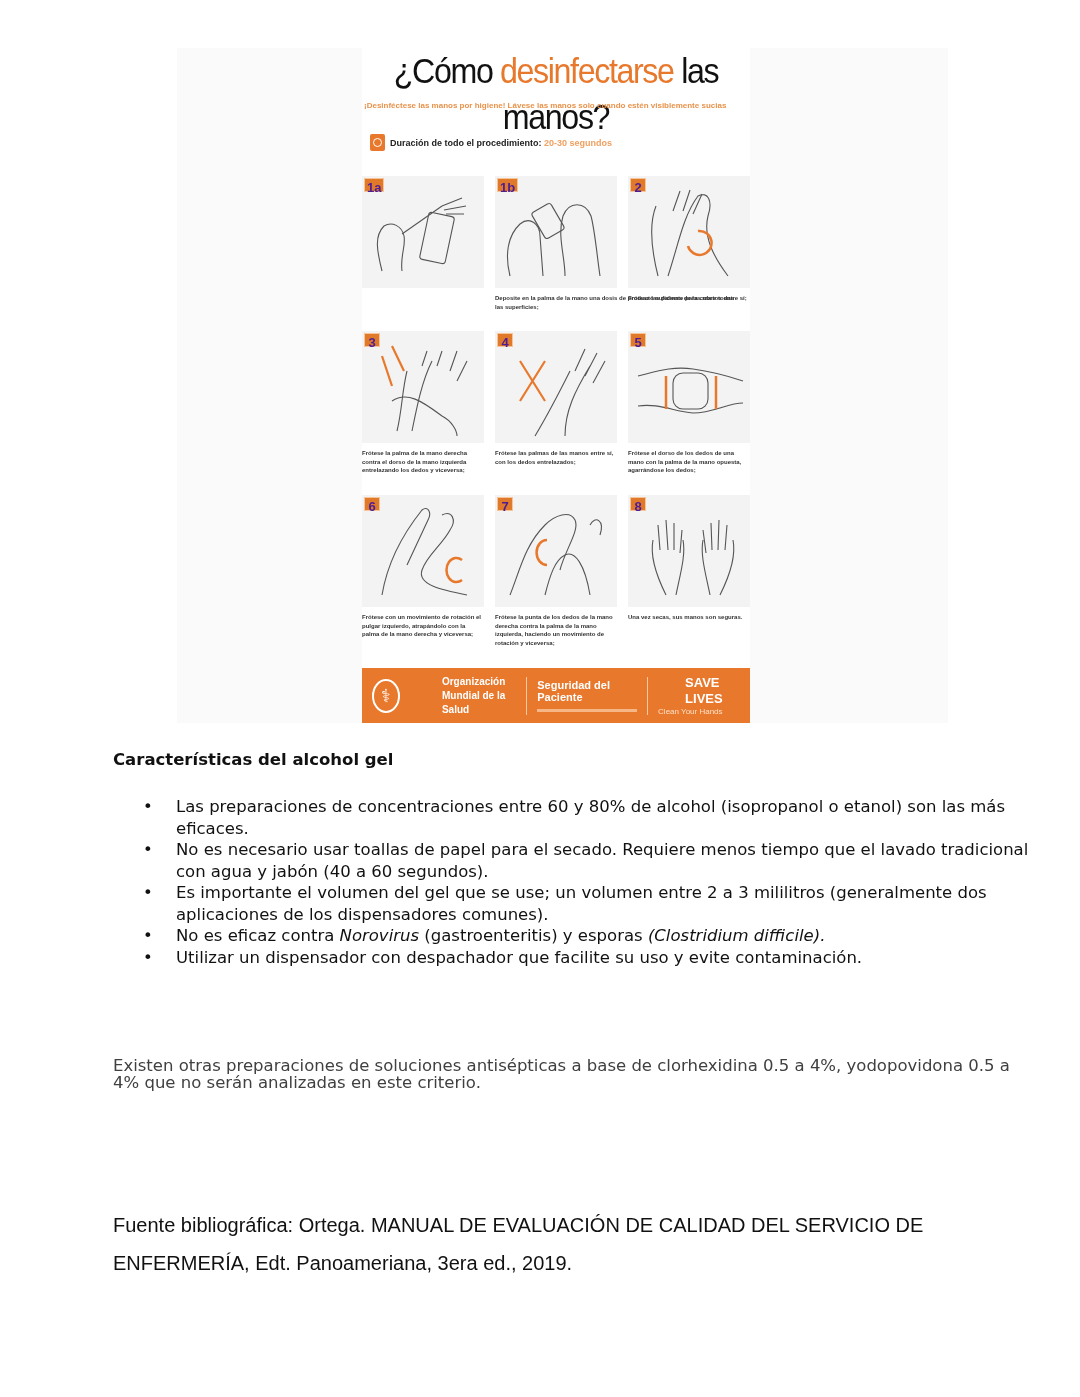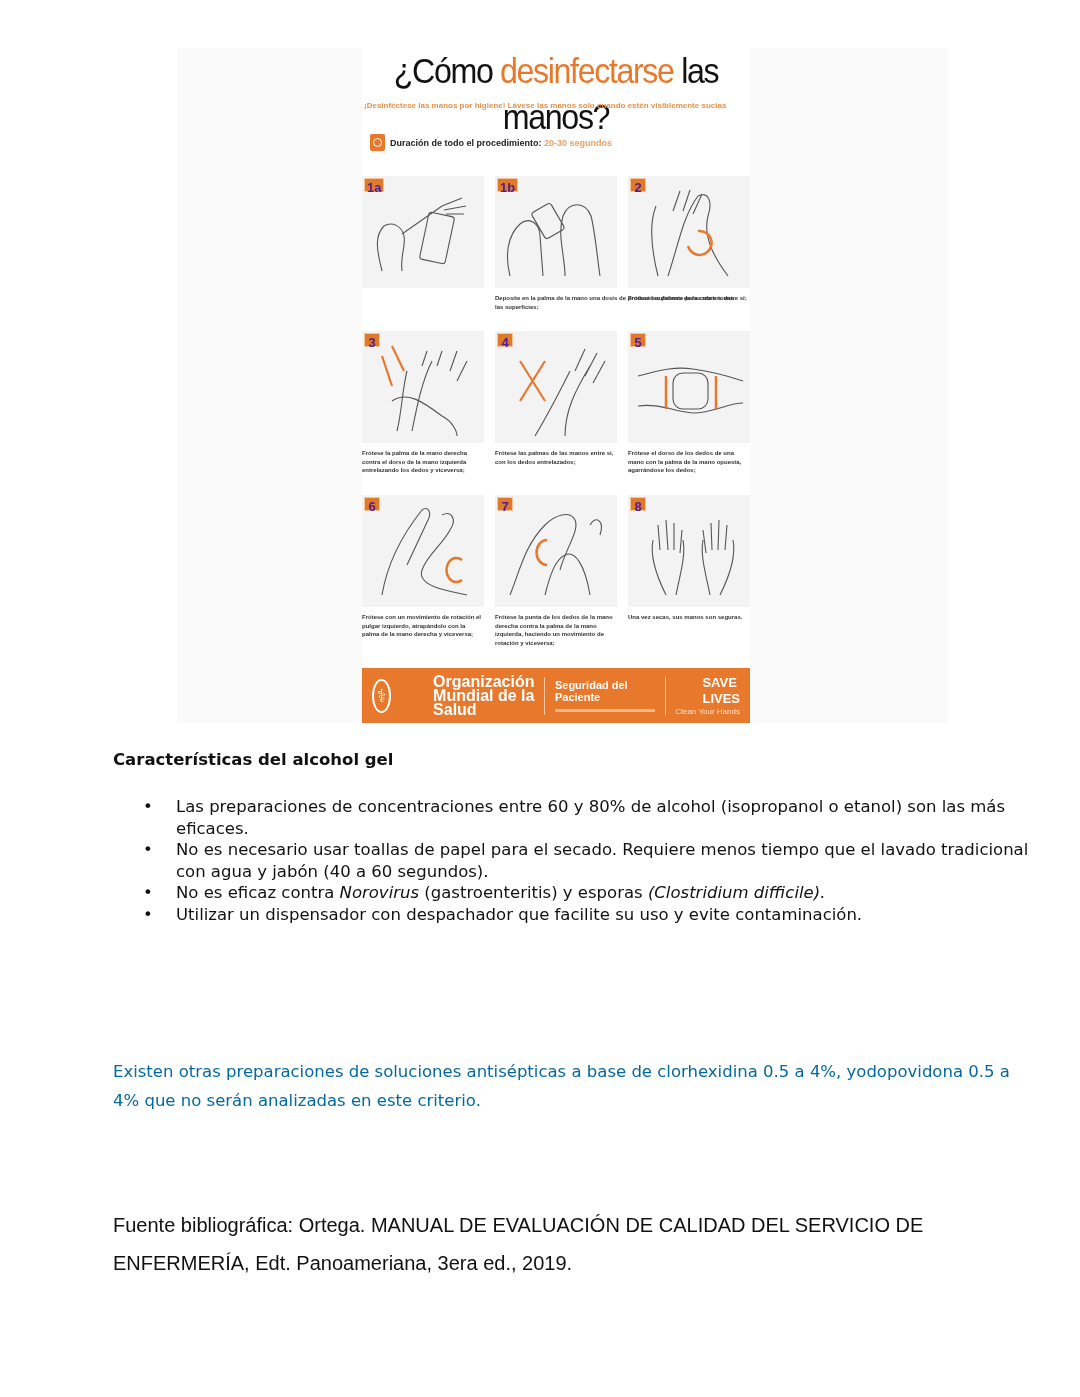--- a/index.html
+++ b/index.html
@@ -59,21 +59,21 @@
 
     .footer-band {
       position: absolute; left: 0; top: 620px; width: 388px; height: 55px;
       background: #e8782c; display: flex; align-items: center; padding: 0 10px; gap: 10px;
       font-family: "Liberation Sans", sans-serif; color: #fff;
     }
     .who-emblem {
       width: 34px; height: 34px; border-radius: 50%; border: 2px solid #fff;
       display: flex; align-items: center; justify-content: center; font-size: 18px; color: #fff;
     }
-    .who-name { font-size: 16px; font-weight: bold; line-height: 14px; margin-left: 32px; }
+    .who-name { font-size: 10px; font-weight: bold; line-height: 14px; margin-left: 32px; }
     .band-divider { width: 1px; height: 38px; background: #f8c8a0; }
     .patient-safety { font-size: 11px; font-weight: bold; }
     .patient-safety-sub { height: 3px; width: 100px; background: #f6b686; margin-top: 6px; }
     .save-lives { font-size: 13px; font-weight: bold; line-height: 16px; margin-left: 27px; }
     .clean-hands { font-size: 8px; color: #ffe0c8; }
 
     .section-heading {
       position: absolute; left: 113px; top: 750px;
       font-family: "DejaVu Sans", sans-serif; font-size: 16.5px; font-weight: bold; color: #111;
     }
@@ -82,21 +82,21 @@
       font-family: "DejaVu Sans", sans-serif; font-size: 16.5px; line-height: 21.5px; color: #111;
     }
     .bullet-list li { position: relative; padding-left: 63px; }
     .bullet-list li::before {
       content: "•"; position: absolute; left: 30px; top: 0;
     }
     .bullet-list em { font-style: italic; }
 
     .paragraph {
       position: absolute; left: 113px; top: 1057px; width: 900px;
-      font-family: "DejaVu Sans", sans-serif; font-size: 16.5px; line-height: 29px; color: #0369a1;
+      font-family: "DejaVu Sans", sans-serif; font-size: 16.5px; line-height: 17px; color: #404040;
     }
     .reference {
       position: absolute; left: 113px; top: 1206px; width: 900px;
       font-family: "Liberation Sans", sans-serif; font-size: 20px; line-height: 38px; color: #111;
     }
   </style>
 </head>
 <body>
 
 <div class="figure-frame"></div>
@@ -248,19 +248,20 @@
       <div class="clean-hands">Clean Your Hands</div>
     </div>
   </div>
 </div>
 
 <div class="section-heading">Características del alcohol gel</div>
 
 <ul class="bullet-list">
   <li>Las preparaciones de concentraciones entre 60 y 80% de alcohol (isopropanol o etanol) son las más eficaces.</li>
   <li>No es necesario usar toallas de papel para el secado. Requiere menos tiempo que el lavado tradicional con agua y jabón (40 a 60 segundos).</li>
+  <li>Es importante el volumen del gel que se use; un volumen entre 2 a 3 mililitros (generalmente dos aplicaciones de los dispensadores comunes).</li>
   <li><span>No es eficaz contra </span><em>Norovirus</em><span> (gastroenteritis) y esporas </span><em>(Clostridium difficile).</em></li>
   <li>Utilizar un dispensador con despachador que facilite su uso y evite contaminación.</li>
 </ul>
 
 <p class="paragraph">Existen otras preparaciones de soluciones antisépticas a base de clorhexidina 0.5 a 4%, yodopovidona 0.5 a 4% que no serán analizadas en este criterio.</p>
 
 <p class="reference">Fuente bibliográfica: Ortega. MANUAL DE EVALUACIÓN DE CALIDAD  DEL SERVICIO DE ENFERMERÍA, Edt. Panoameriana,  3era ed., 2019.</p>
 
 </body></html>

